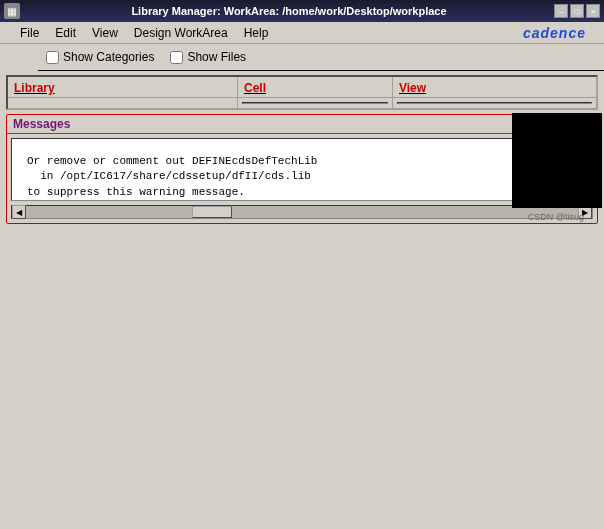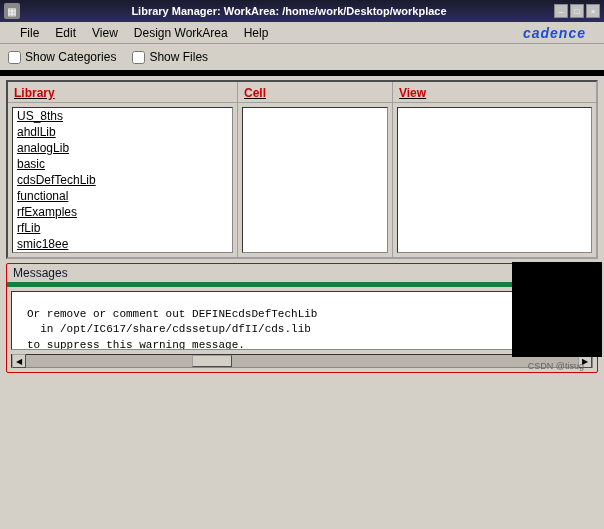--- a/index.html
+++ b/index.html
@@ -78,21 +78,22 @@
       padding-right: 6px;
     }
 
     
     .toolbar {
       display: flex;
       align-items: flex-end;
       padding: 6px 8px;
       background: #d4d0c8;
       gap: 16px;
-      border-bottom: 6px solid #000000;
+      border-bottom: 1px solid #000000;
+      margin-left: 38px;
     }
     .checkbox-group {
       display: flex;
       align-items: center;
       gap: 4px;
     }
     .checkbox-group input[type="checkbox"] {
       width: 13px;
       height: 13px;
     }
@@ -156,25 +157,25 @@
       background: #d4d0c8;
     }
 
     .messages-inner {
       flex: 1;
       display: flex;
       flex-direction: column;
     }
 
     .messages-header {
-      color: #0f172a;
-      font-weight: normal;
+      color: #701a75;
+      font-weight: bold;
       font-size: 12px;
       padding: 2px 6px;
-      border-bottom: 5px solid #15803d;
+      border-bottom: 1px solid #15803d;
     }
 
     .messages-content {
       flex: 1;
       display: flex;
       overflow: hidden;
     }
 
     .messages-textarea {
       flex: 1;
@@ -319,31 +320,20 @@
   <div class="checkbox-group">
     <input type="checkbox" id="showFiles" style="">
     <label class="checkbox-label" for="showFiles">Show Files</label>
   </div>
 </div>
 
 <div class="panels-area">
 
   <div class="panel panel-library">
     <div class="panel-header">Library</div>
-    <div class="panel-listbox" id="libraryList">
-    <div class="list-item">US_8ths</div>
-        <div class="list-item">ahdlLib</div>
-        <div class="list-item">analogLib</div>
-        <div class="list-item">basic</div>
-        <div class="list-item">cdsDefTechLib</div>
-        <div class="list-item">functional</div>
-        <div class="list-item">rfExamples</div>
-        <div class="list-item">rfLib</div>
-        <div class="list-item">smic18ee</div>
-      </div>
   </div>
 
   <div class="panel panel-cell">
     <div class="panel-header">Cell</div>
     <div class="panel-listbox"></div>
   </div>
 
   <div class="panel panel-view">
     <div class="panel-header">View</div>
     <div class="panel-listbox"></div>

